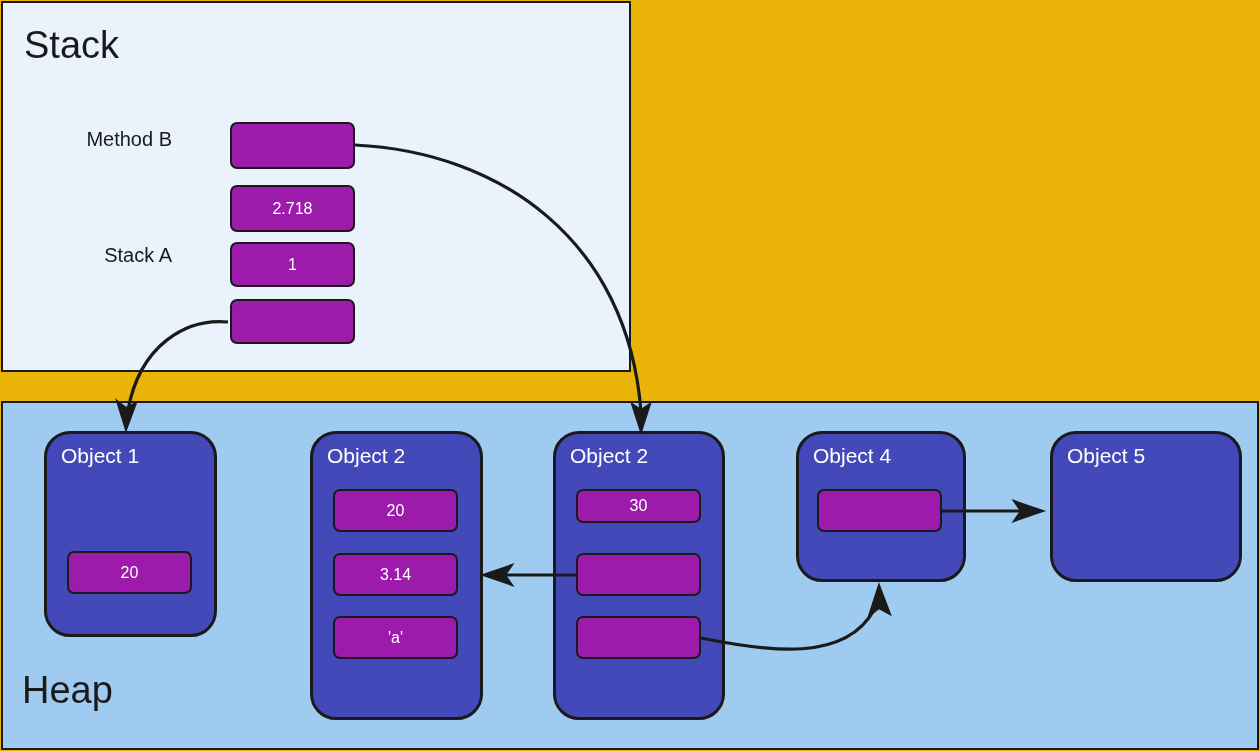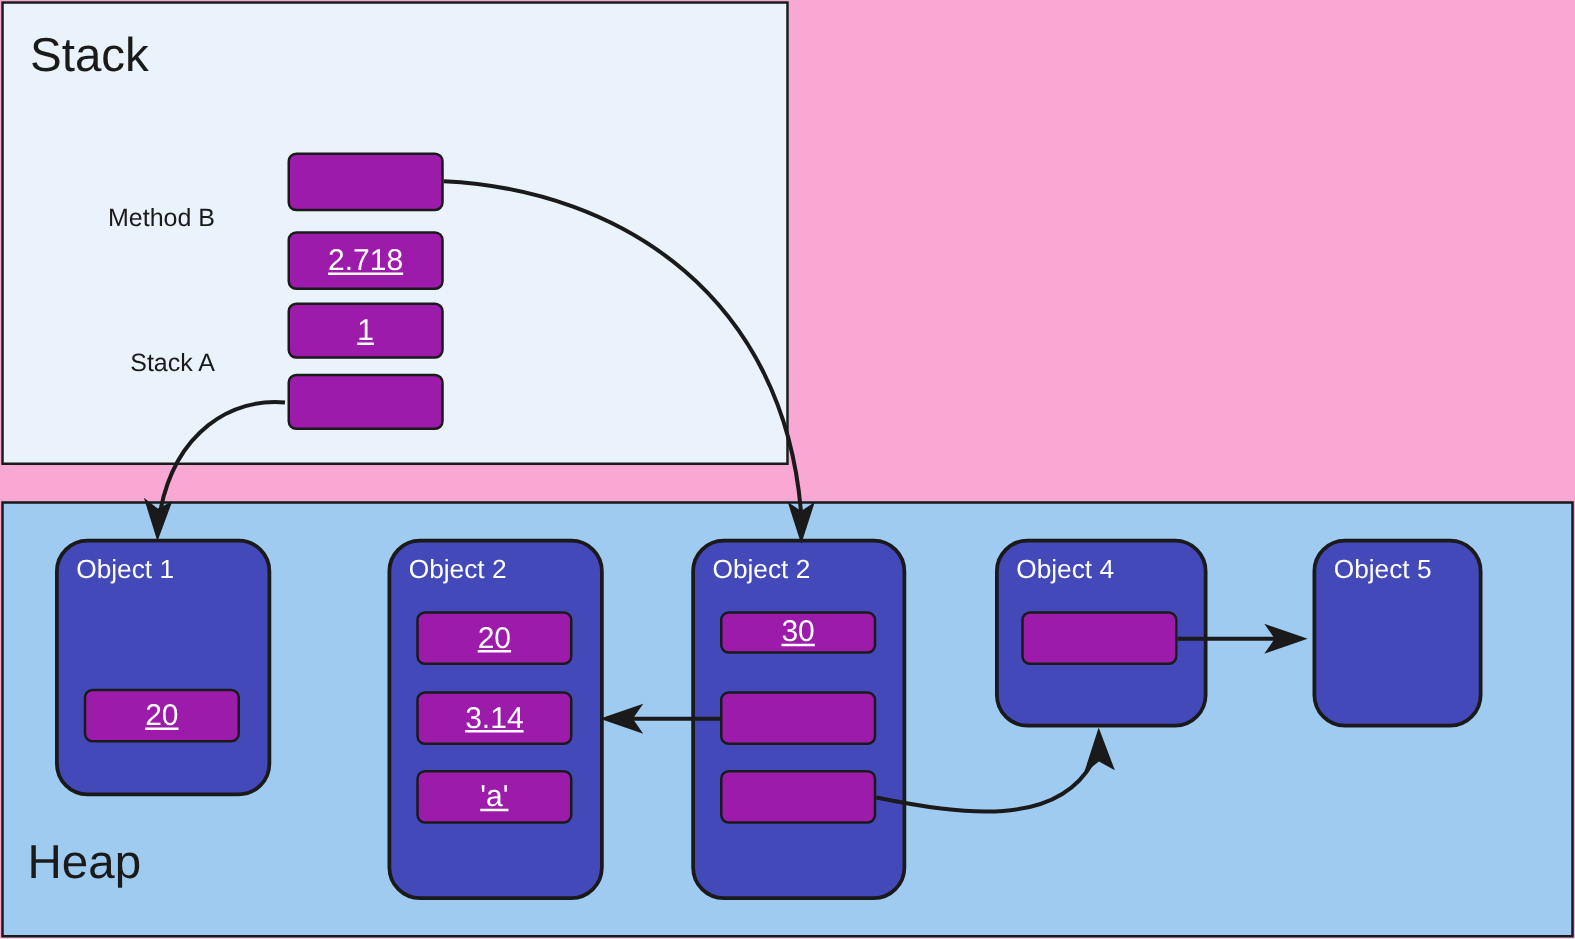--- a/index.html
+++ b/index.html
@@ -8,21 +8,21 @@
     padding: 0;
     background: #ffffff;
   }
   body {
     font-family: "Liberation Sans", sans-serif;
   }
   #canvas {
     position: relative;
     width: 1260px;
     height: 751px;
-    background: #f9a8d4;
+    background: #eab308;
     overflow: hidden;
   }
 
   
   .region {
     position: absolute;
     box-sizing: border-box;
     border: 2px solid #1a1a1a;
   }
   #stack-region {
@@ -50,37 +50,35 @@
   #heap-title  { left: 22px; top: 671px; }
 
   
   .frame-label {
     position: absolute;
     font-size: 20px;
     line-height: 20px;
     color: #1a1a1a;
     text-align: right;
     white-space: nowrap;
-    margin-top: 36px;
   }
 
   
   .slot {
     position: absolute;
     box-sizing: border-box;
     background: #9c1bab;
     border: 2.5px solid #1a1a1a;
     border-radius: 7px;
     color: #ffffff;
-    font-size: 24px;
+    font-size: 16px;
     display: flex;
     align-items: center;
     justify-content: center;
     line-height: 1;
-    text-decoration: underline;
   }
 
   
   .object-card {
     position: absolute;
     box-sizing: border-box;
     background: #4449b9;
     border: 3px solid #1a1a1a;
     border-radius: 26px;
   }
@@ -143,21 +141,21 @@
   </div>
   <div class="slot" style="left:576px; top:489px; width:125px; height:34px;">30</div>
   <div class="slot" style="left:576px; top:553px; width:125px; height:43px;"></div>
   <div class="slot" style="left:576px; top:616px; width:125px; height:43px;"></div>
 
   <div class="object-card" style="left:796px; top:431px; width:170px; height:151px;">
     <div class="object-title">Object 4</div>
   </div>
   <div class="slot" style="left:817px; top:489px; width:125px; height:43px;"></div>
 
-  <div class="object-card" style="left:1050px; top:431px; width:136px; height:151px;">
+  <div class="object-card" style="left:1050px; top:431px; width:192px; height:151px;">
     <div class="object-title">Object 5</div>
   </div>
 
   <svg id="arrow-layer" viewBox="0 0 1260 751">
 
     <g>
       <path d="M 355 145 C 500 152, 628 240, 641 412" fill="none" stroke="#1a1a1a" stroke-width="3.2"></path>
       <polygon points="641,432 632,404 641,410 650,404" fill="#1a1a1a" stroke="#1a1a1a" stroke-width="2"></polygon>
     </g>
 

